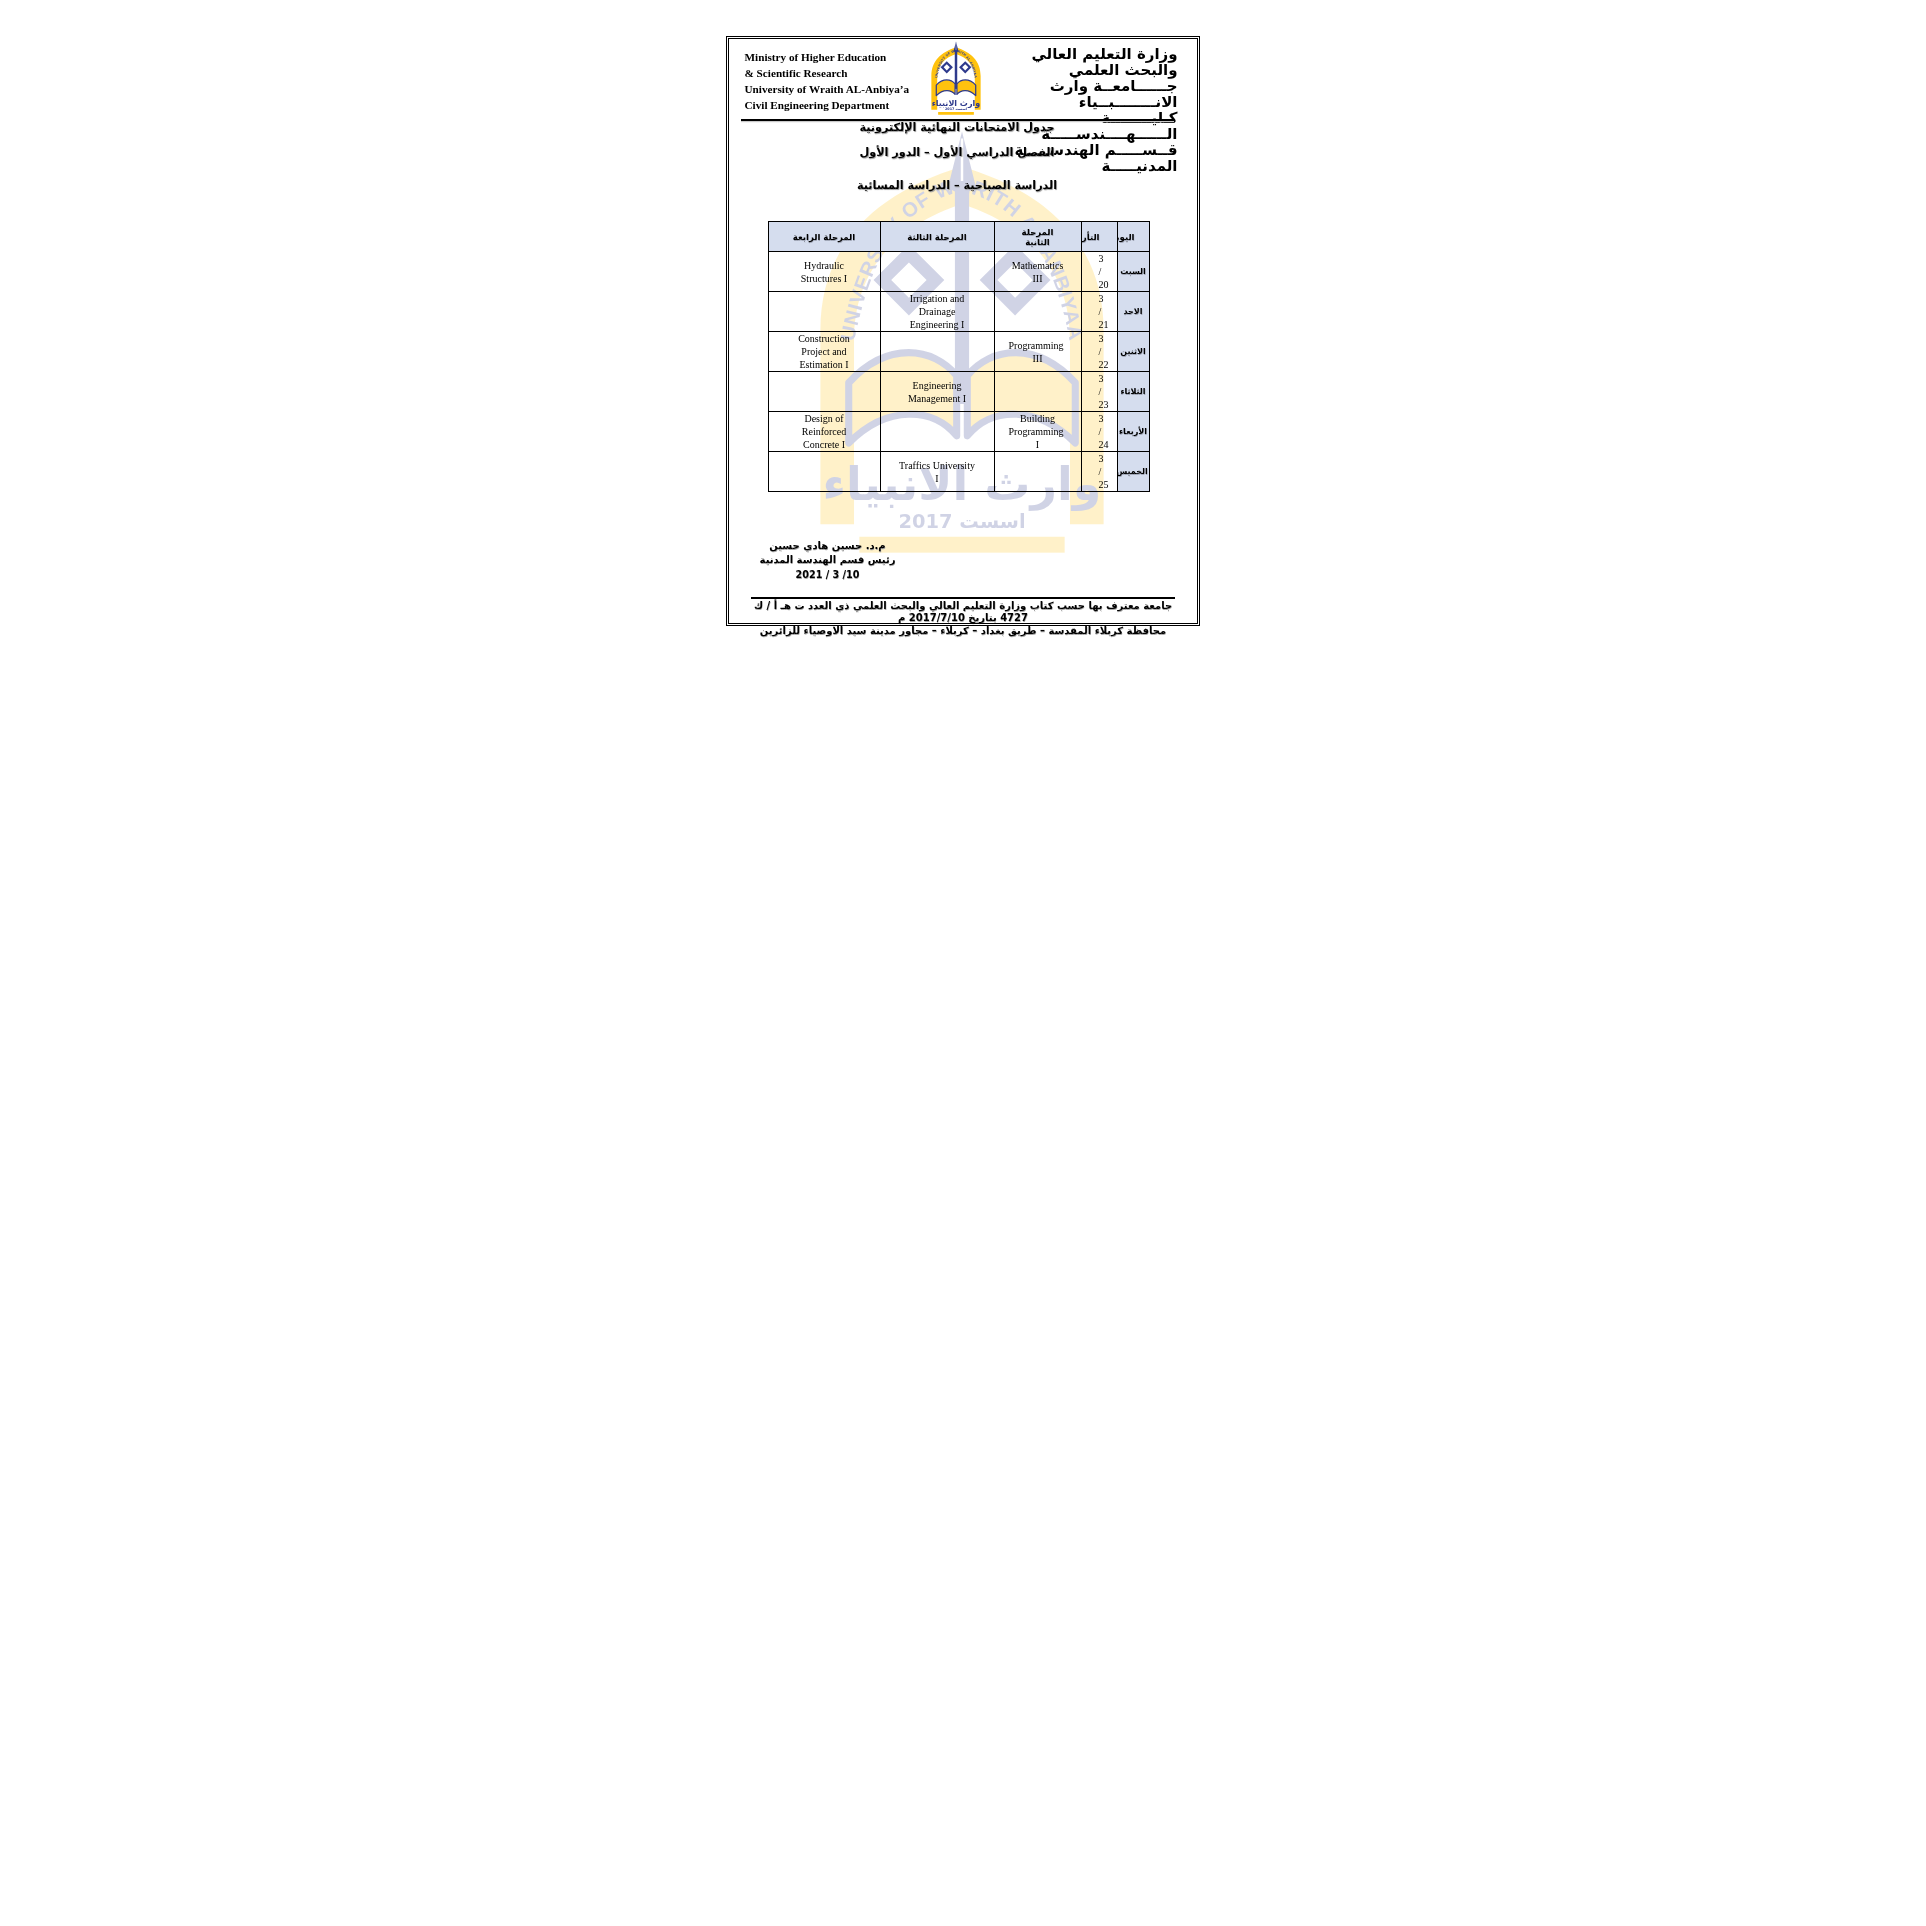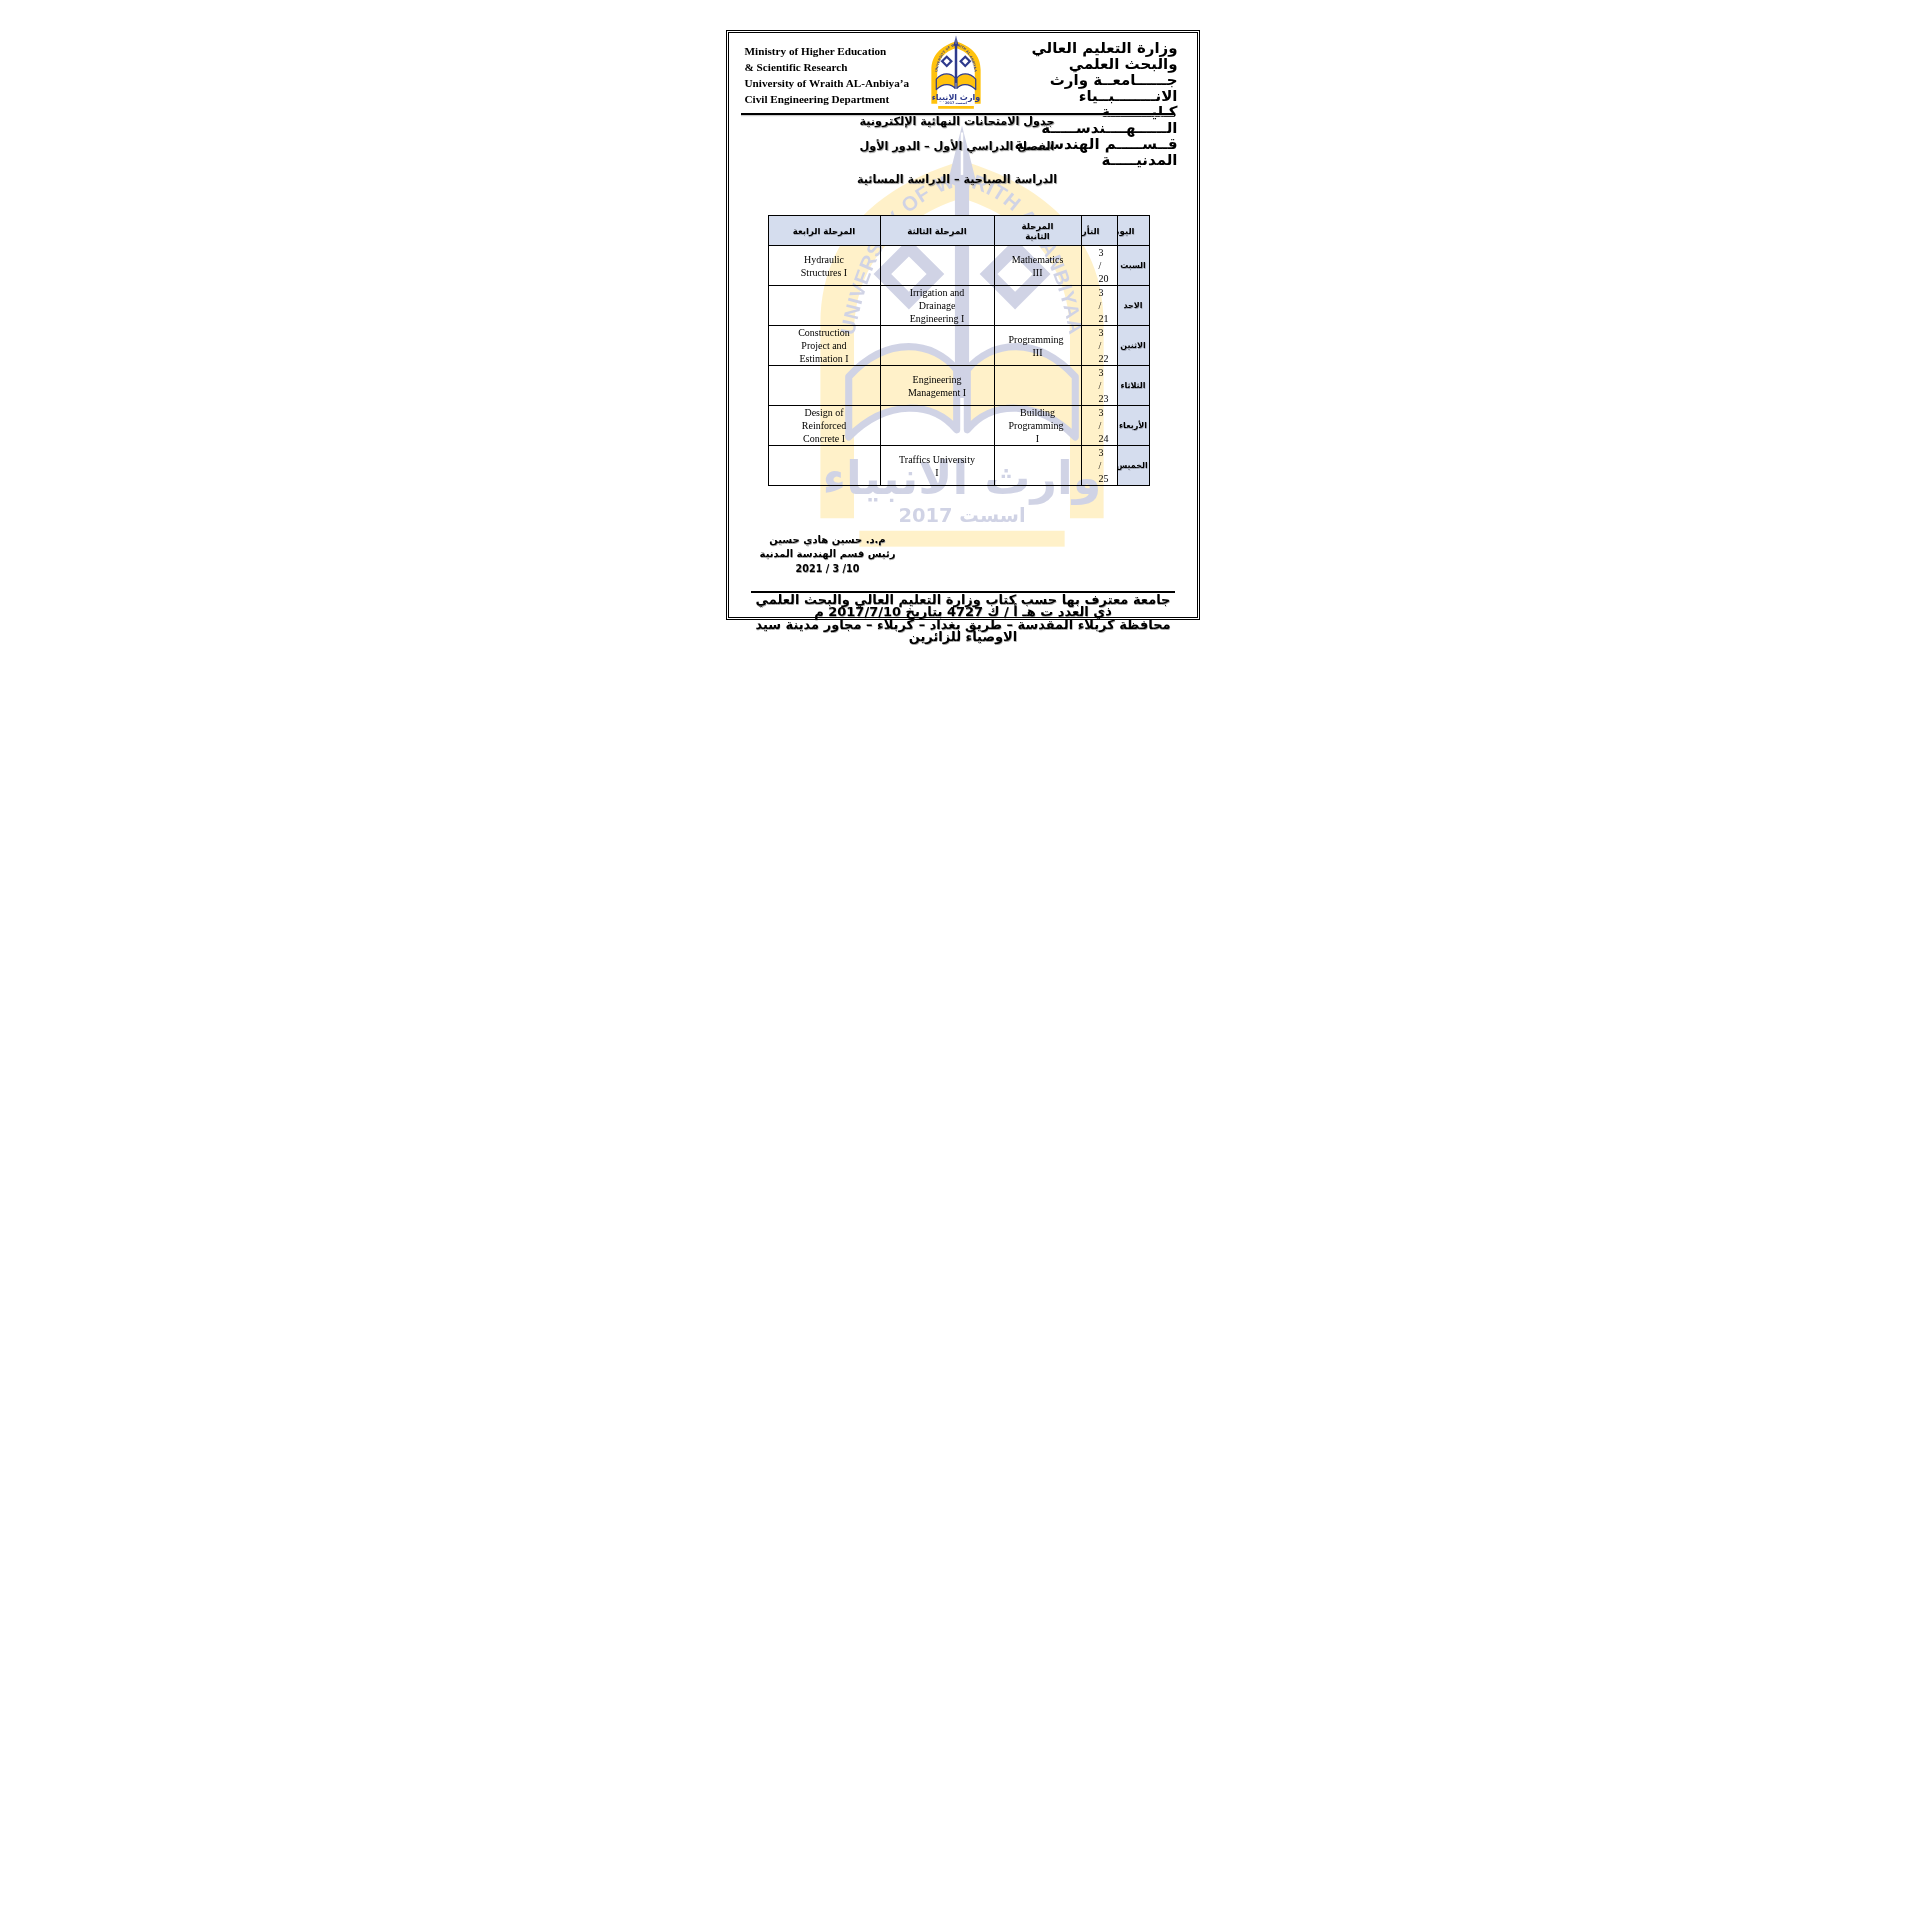--- a/index.html
+++ b/index.html
@@ -1,20 +1,20 @@
 <!DOCTYPE html>
 <html lang="ar" style="font-size:6.2px"><head>
 <meta charset="utf-8">
 <style>
   html,body { margin:0; padding:0; background:#ffffff; }
   .page {
     position: relative;
     width: 491px;
     height: 636px;
-    margin: 11px auto;
+    margin: 17px auto;
     background: #ffffff;
     overflow: hidden;
     font-family: "DejaVu Sans", sans-serif;
   }
   .defs-svg { position:absolute; width:0; height:0; overflow:hidden; }
 
   
   .frame-outer {
     position:absolute; left:8.5px; top:19px; width:474px; height:590px;
     border:1.9px solid #000; box-sizing:border-box; z-index:2; pointer-events:none;
@@ -92,21 +92,21 @@
     color:#000; text-shadow:0.4px 0.6px 0.4px #a8a8a8;
   }
   .sig-date { font-size:9.6px; }
 
   
   .footer-rule {
     position:absolute; left:33px; top:580px; width:424px; height:1.9px; background:#000;
   }
   .footer-block {
     position:absolute; left:35px; top:583px; width:421px; text-align:center;
-    font-weight:bold; font-size:13px; line-height:12.3px; color:#000;
+    font-weight:bold; font-size:10px; line-height:12.3px; color:#000;
     text-shadow:0.4px 0.6px 0.4px #a8a8a8;
   }
 </style>
 </head>
 <body>
 
 <div class="page">
 
   <svg class="defs-svg" aria-hidden="true">
     <defs>

